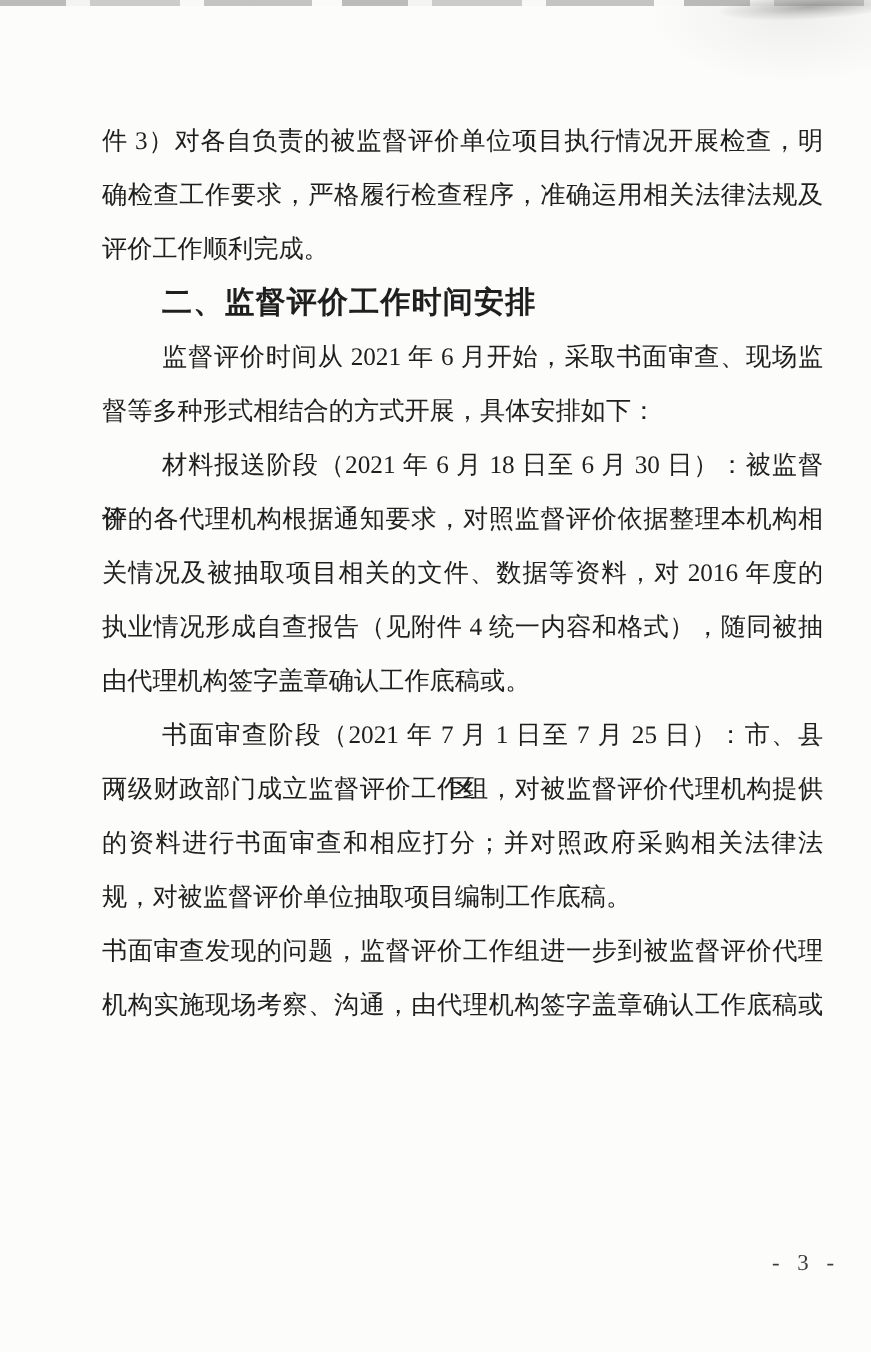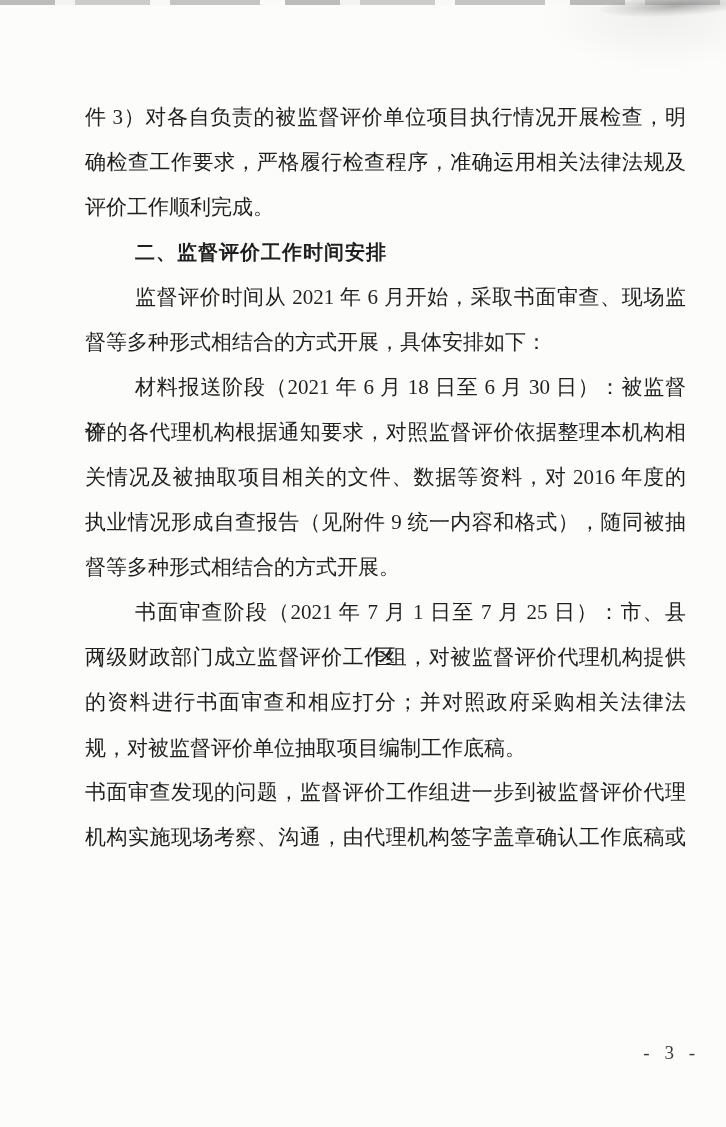--- a/index.html
+++ b/index.html
@@ -62,21 +62,21 @@
   }
   .line.fill {
     text-align-last: justify;
   }
   .line.indent {
     text-indent: 50px;
   }
   .line.heading {
     font-family: "Liberation Sans", "DejaVu Sans", sans-serif;
     font-weight: bold;
-    font-size: 20px;
+    font-size: 25px;
     letter-spacing: 1px;
   }
   .inline-bold {
     font-family: "Liberation Sans", "DejaVu Sans", sans-serif;
     font-weight: normal;
   }
   .page-number {
     position: absolute;
     top: 1042px;
     right: 26px;
@@ -97,22 +97,22 @@
   <div class="body-text" id="doc-body">
       <div class="line fill">件 3）对各自负责的被监督评价单位项目执行情况开展检查，明</div>
       <div class="line fill">确检查工作要求，严格履行检查程序，准确运用相关法律法规及</div>
       <div class="line">评价工作顺利完成。</div>
       <div class="line heading indent">二、监督评价工作时间安排</div>
       <div class="line fill indent">监督评价时间从 2021 年 6 月开始，采取书面审查、现场监</div>
       <div class="line">督等多种形式相结合的方式开展，具体安排如下：</div>
       <div class="line fill indent">材料报送阶段（2021 年 6 月 18 日至 6 月 30 日）：被监督评</div>
       <div class="line fill">价的各代理机构根据通知要求，对照监督评价依据整理本机构相</div>
       <div class="line fill">关情况及被抽取项目相关的文件、数据等资料，对 2016 年度的</div>
-      <div class="line fill">执业情况形成自查报告（见附件 9 统一内容和格式），随同被抽</div>
-      <div class="line">督等多种形式相结合的方式开展。</div>
+      <div class="line fill">执业情况形成自查报告（见附件 4 统一内容和格式），随同被抽</div>
+      <div class="line">由代理机构签字盖章确认工作底稿或。</div>
       <div class="line fill indent">书面审查阶段（2021 年 7 月 1 日至 7 月 25 日）：市、县（区）</div>
       <div class="line fill">两级财政部门成立监督评价工作组，对被监督评价代理机构提供</div>
       <div class="line fill">的资料进行书面审查和相应打分；并对照政府采购相关法律法</div>
       <div class="line"><span>规，对被</span><span class="inline-bold">监督评价</span><span>单位抽取项目编制工作底稿。</span></div>
       <div class="line fill">书面审查发现的问题，监督评价工作组进一步到被监督评价代理</div>
       <div class="line fill">机构实施现场考察、沟通，由代理机构签字盖章确认工作底稿或</div>
     </div>
 
   <div class="page-number">- 3 -</div>
 </div>

